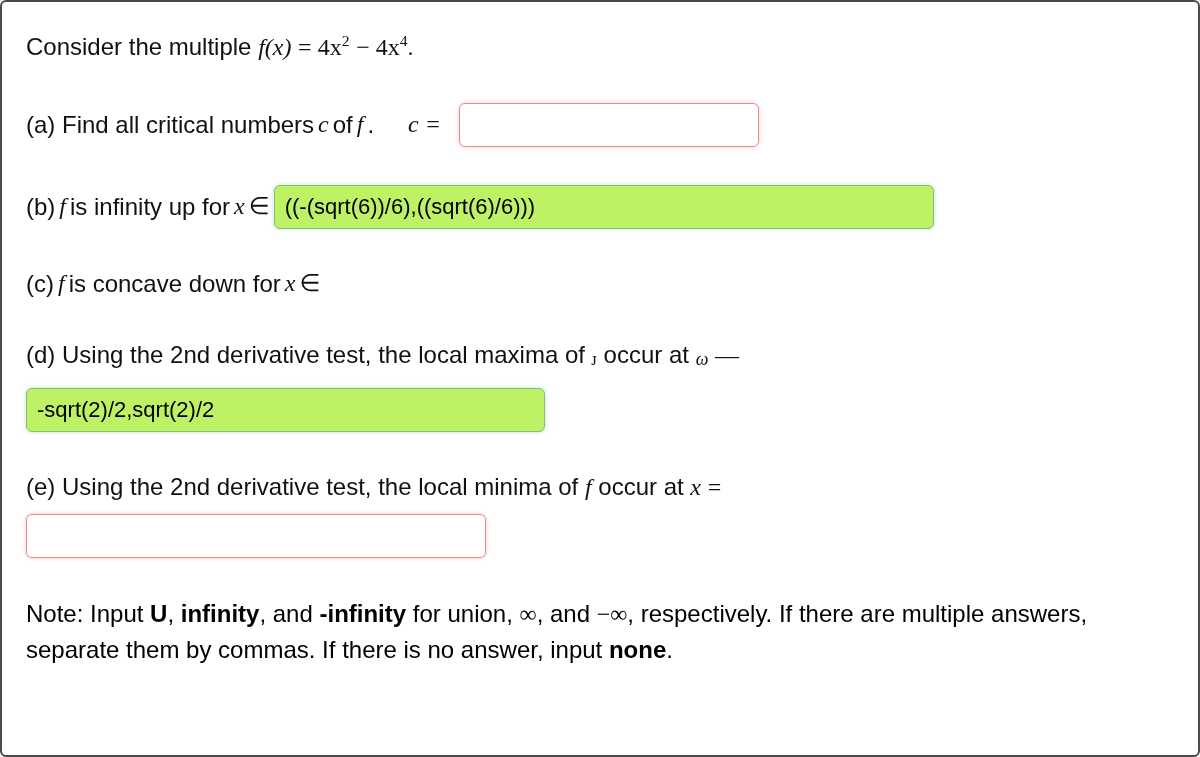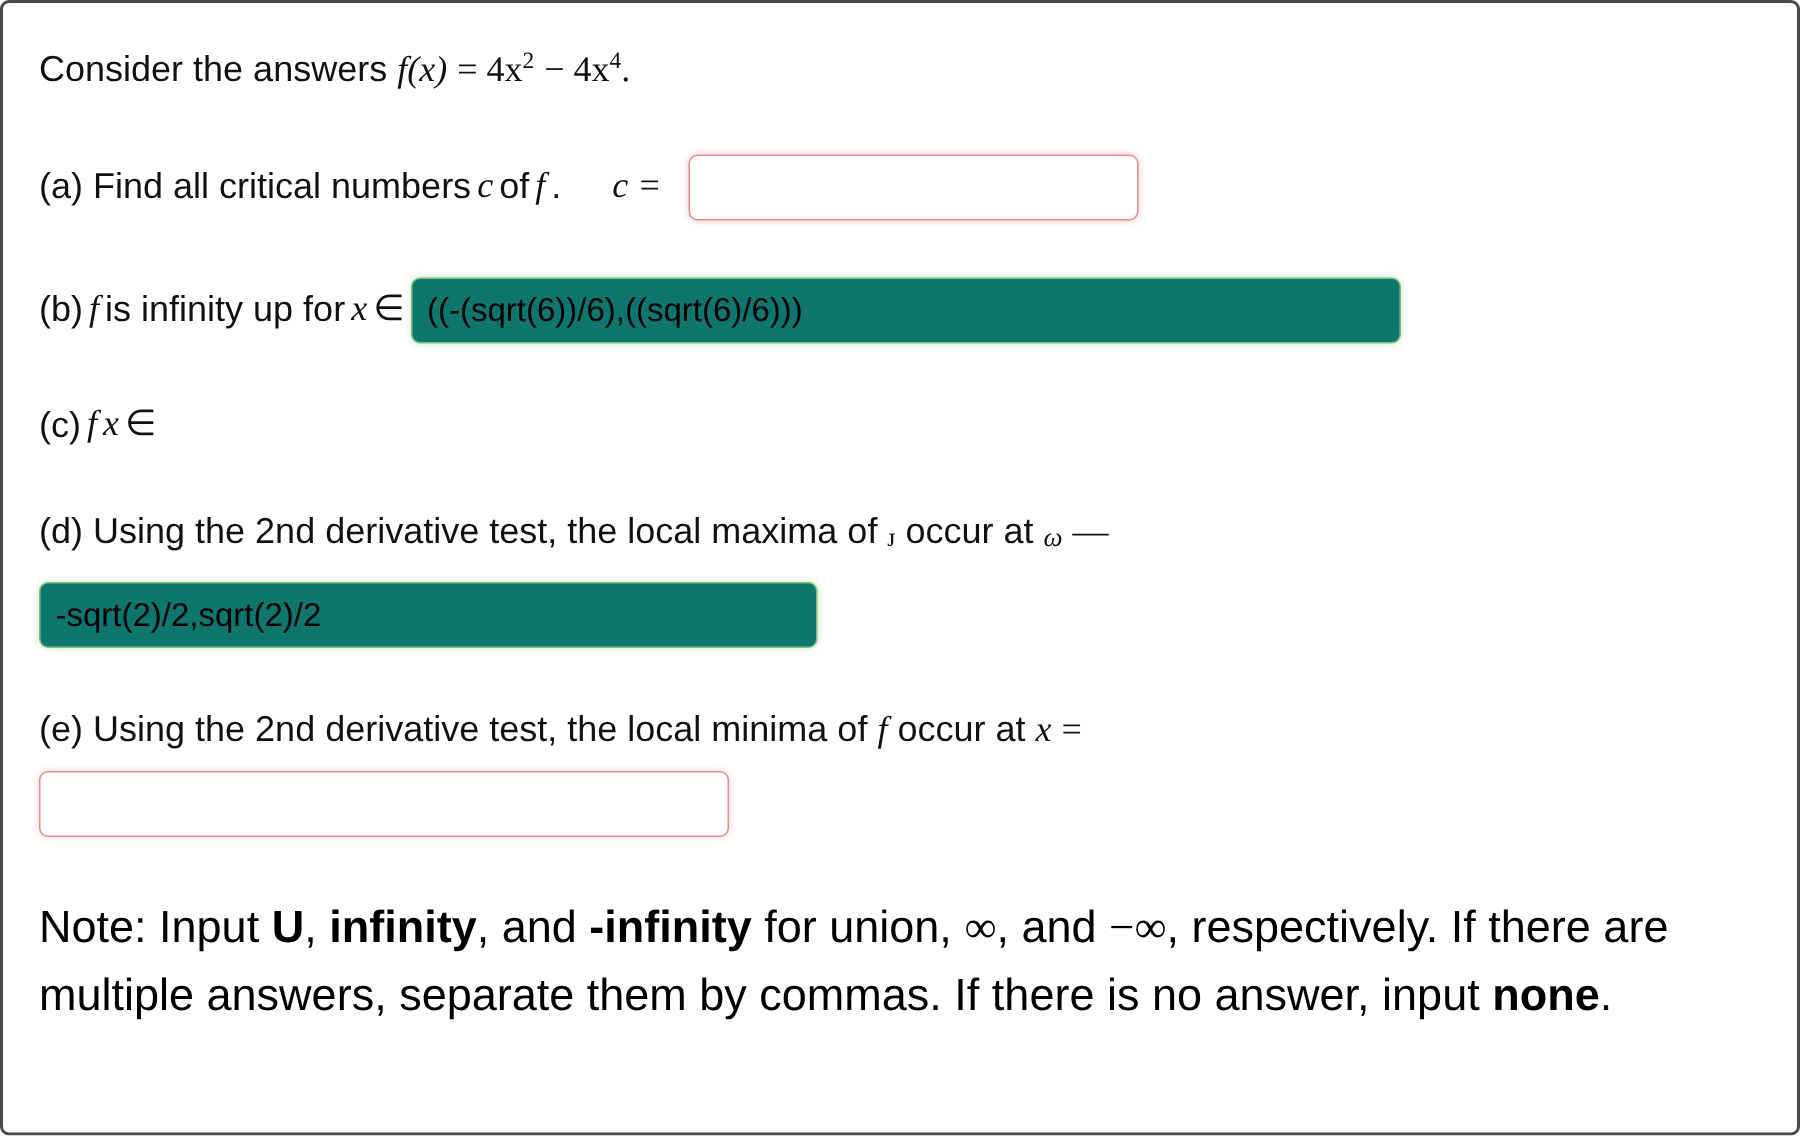--- a/index.html
+++ b/index.html
@@ -45,34 +45,34 @@
   input.mid { width: 519px; }
   input.mid2 { width: 460px; }
   input.red {
     border: 1px solid #e0908f;
     box-shadow: 0 0 4px rgba(224,100,100,0.35);
     background: #fff;
   }
   input.green {
     border: 1px solid #7fbf7f;
     box-shadow: 0 0 4px rgba(80,170,80,0.35);
-    background: #0f766e;
+    background: #bef264;
   }
-  .note { font-size: 30px; line-height: 1.5; }
+  .note { font-size: 24px; line-height: 1.5; }
   .bold { font-weight: bold; }
   .gap { display:inline-block; width: 26px; }
   .small-gap { display:inline-block; width: 10px; }
 </style>
 </head>
 <body>
 
 <div class="page">
 
   <div class="row">
-    <span>Consider the answers </span>
+    <span>Consider the multiple </span>
     <span class="math-i">f(x)</span>
     <span class="math"> = </span>
     <span class="math">4x</span><span class="math sup">2</span>
     <span class="math"> − </span>
     <span class="math">4x</span><span class="math sup">4</span><span class="math">.</span>
   </div>
 
   <div class="row inline-flex">
     <span>(a) Find all critical numbers </span>
     <span class="math-i">c</span>
@@ -90,20 +90,21 @@
     <span class="math-i">f</span>
     <span> is infinity up for </span>
     <span class="math-i">x</span>
     <span class="math"> ∈ </span>
     <input class="answer green long" value="((-(sqrt(6))/6),((sqrt(6)/6)))" style="">
   </div>
 
   <div class="row inline-flex">
     <span>(c) </span>
     <span class="math-i">f</span>
+    <span> is concave down for </span>
     <span class="math-i">x</span>
     <span class="math"> ∈ </span>
   </div>
 
   <div class="row" style="margin-bottom:15px;">
     <span>(d) Using the 2nd derivative test, the local maxima of </span>
     <span class="math" style="font-size:18px; vertical-align:-2px;">ᴊ</span>
     <span> occur at </span>
     <span class="math-i" style="font-size:18px; vertical-align:-2px;">ω</span>
     <span class="math"> —</span>

